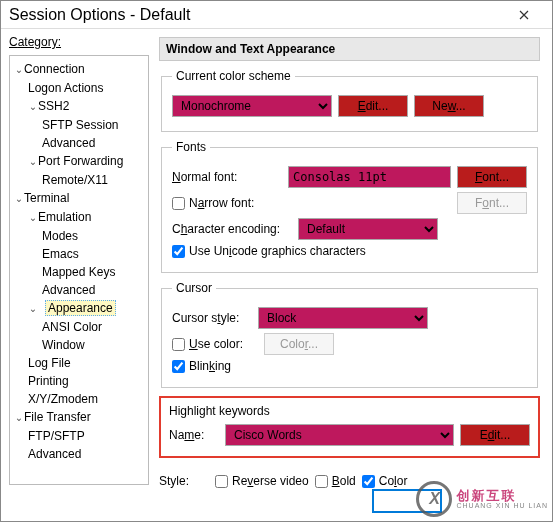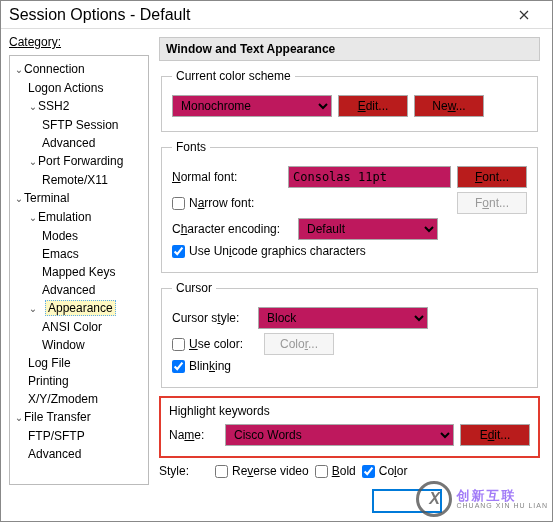--- a/index.html
+++ b/index.html
@@ -28,21 +28,21 @@
   button.btn { min-width: 70px; height: 22px; background: #b91c1c; border: 1px solid #aaa; cursor: pointer; }
   button.btn:disabled { color: #999; border-color: #ccc; background: #f6f6f6; cursor: default; }
   .underline-accel { text-decoration: underline; }
   .hl-box { border: 2px solid #e23b2e; padding: 6px 8px; }
   .chk { display: inline-flex; align-items: center; gap: 4px; }
   .chk input { margin: 0; }
   .footer-btn { position: absolute; right: 110px; bottom: 8px; width: 70px; height: 24px; border: 2px solid #007ad9; background: #fff; }
   .watermark { position: absolute; right: 4px; bottom: 4px; display:flex; align-items:center; gap:4px; opacity:0.8; }
   .wm-circle { width: 36px; height: 36px; border: 3px solid #555; border-radius: 50%; display:flex; align-items:center; justify-content:center; font-weight:bold; font-style:italic; color:#555; font-size:16px; }
   .wm-text { display:flex; flex-direction:column; line-height:1; }
-  .wm-text .cn { font-size:13px; font-weight:bold; color:#8b5cf6; letter-spacing:2px; }
+  .wm-text .cn { font-size:13px; font-weight:bold; color:#be185d; letter-spacing:2px; }
   .wm-text .py { font-size:7px; color:#666; letter-spacing:1px; }
 </style>
 </head>
 <body>
 
 <div class="window">
   <div class="titlebar">
     <span class="title">Session Options - Default</span>
     <div class="close">
       <svg width="10" height="10" viewBox="0 0 10 10">
@@ -164,21 +164,21 @@
 
       <div class="hl-box">
         <div style="margin-bottom:6px">Highlight keywords</div>
         <div class="row">
           <label class="lbl" style="width:50px">Na<span class="underline-accel">m</span>e:</label>
           <select style="flex:1"><option>Cisco Words</option></select>
           <button class="btn">E<span class="underline-accel">d</span>it...</button>
         </div>
       </div>
 
-      <div class="row" style="margin-top:6px">
+      <div class="row" style="margin-top:16px">
         <label class="lbl" style="width:50px">Style:</label>
         <label class="chk">
             <input type="checkbox" style=""> 
             <span>Re<span class="underline-accel">v</span>erse video</span>
           </label>
         <label class="chk">
             <input type="checkbox" style=""> 
             <span><span class="underline-accel">B</span>old</span>
           </label>
         <label class="chk">

